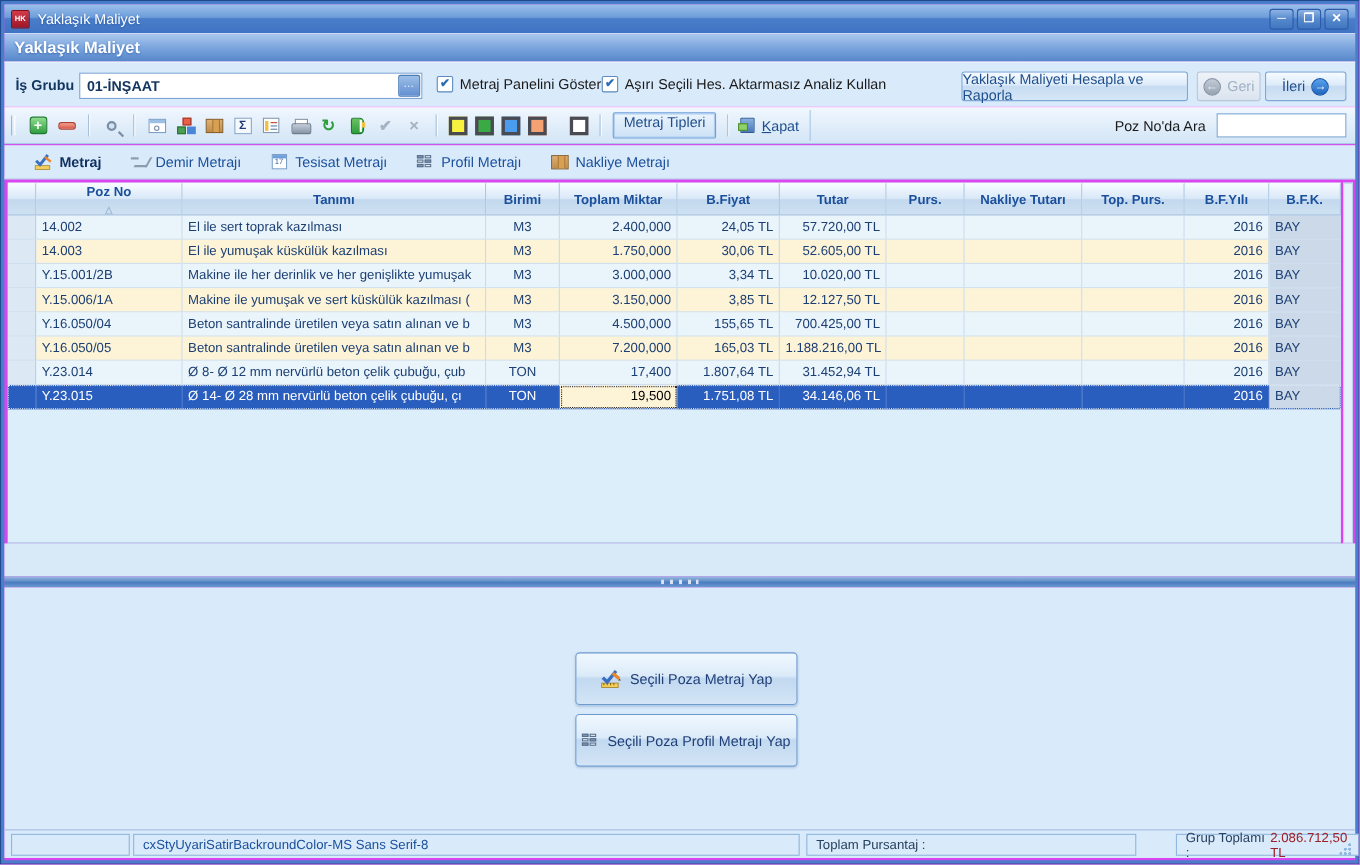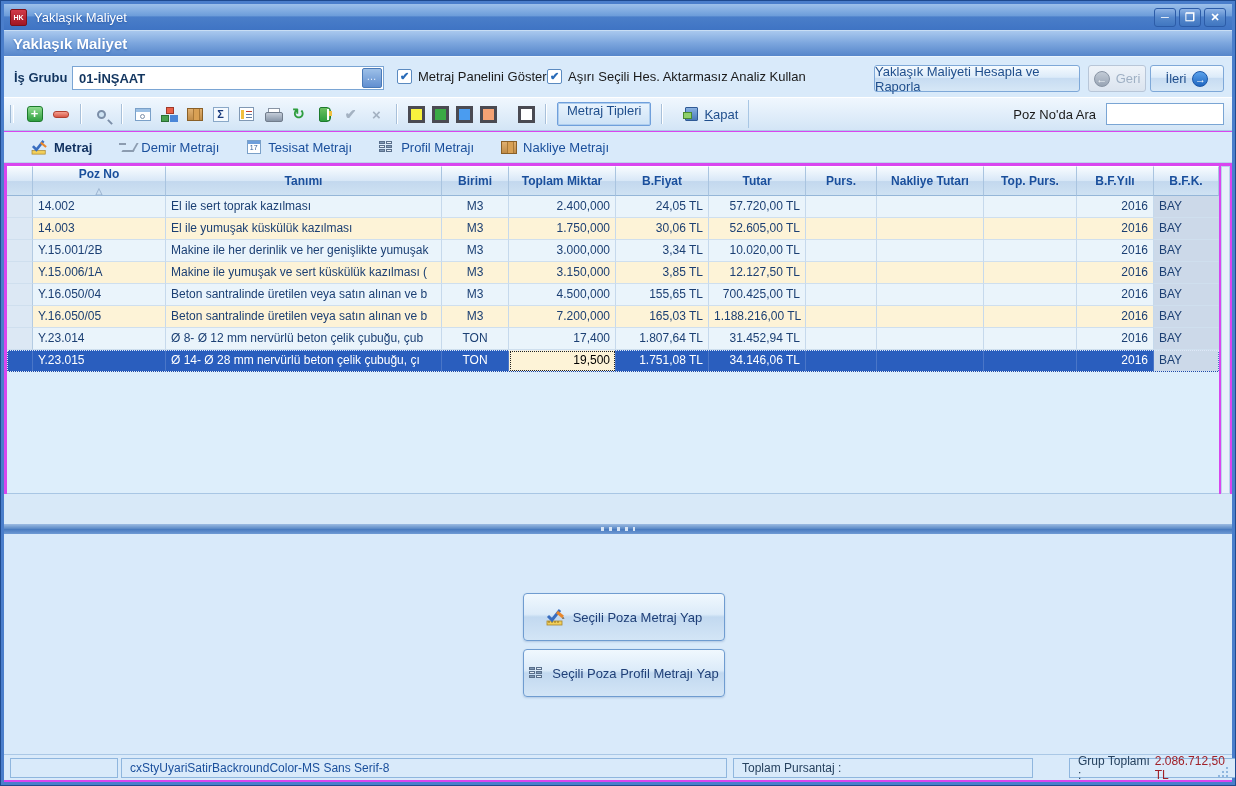--- a/index.html
+++ b/index.html
@@ -77,21 +77,21 @@
   .icon-refresh { color:#2f9e3f; font-size:15px; font-weight:bold; }
   .icon-book { width:12px; height:15px; background:linear-gradient(#6cc060,#2f9e3f); border:1px solid #1d7a2d; border-radius:2px 4px 4px 2px; position:relative; }
   .icon-book::after { content:""; position:absolute; right:1px; top:1px; bottom:1px; width:2px; background:#fff; }
   .icon-book::before { content:""; position:absolute; right:-2px; top:3px; width:3px; height:5px; background:#f0c040; }
   .icon-check { color:#a4b2c2; font-size:14px; font-weight:bold; }
   .icon-x { color:#a4b2c2; font-size:15px; font-weight:bold; }
   .swatch { width:17px; height:17px; border:3px solid #4a4a52; }
   .swatch-white { margin-left:14px; }
   .tb-btn { height:24px; padding:0 9px; border:1px solid #6f9fdb; border-radius:2px;
     background:linear-gradient(#eaf4fd,#cde2f6); color:#1f4e8c; font-size:13px; display:flex; box-shadow:0 0 0 1px #aecdee inset; }
-  .kapat { display:flex; align-items:center; gap:6px; margin-left:12px; font-size:13px; color:#1f4e8c; }
+  .kapat { display:flex; align-items:center; gap:6px; font-size:13px; color:#1f4e8c; }
   .icon-door { width:13px; height:14px; background:linear-gradient(#88b0e0,#4a7ab8); border:1px solid #2f5a96; border-radius:1px; position:relative; }
   .icon-door::after { content:""; position:absolute; left:-3px; top:4px; width:7px; height:5px; background:#8fd06a; border:1px solid #4a8a30; }
   .tb-search { margin-left:auto; display:flex; align-items:center; gap:10px; padding-right:8px; }
   .tb-search label { font-size:13px; color:#1a1a1a; }
   .tb-search input { width:118px; height:22px; border:1px solid #7aa5d4; background:#fff; font-size:12px; padding:0 4px; font-family:"Liberation Sans",sans-serif; }
   
   .tabrow { position:absolute; left:3px; right:3px; top:131px; height:31px; background:#d9eafa;
     border-bottom:1px solid #bcd4ec; display:flex; align-items:center; gap:26px; padding-left:27px; }
   .tab { display:flex; align-items:center; gap:6px; font-size:13px; color:#1a4f9c; }
   .tab.active { font-weight:bold; color:#10305f; }

